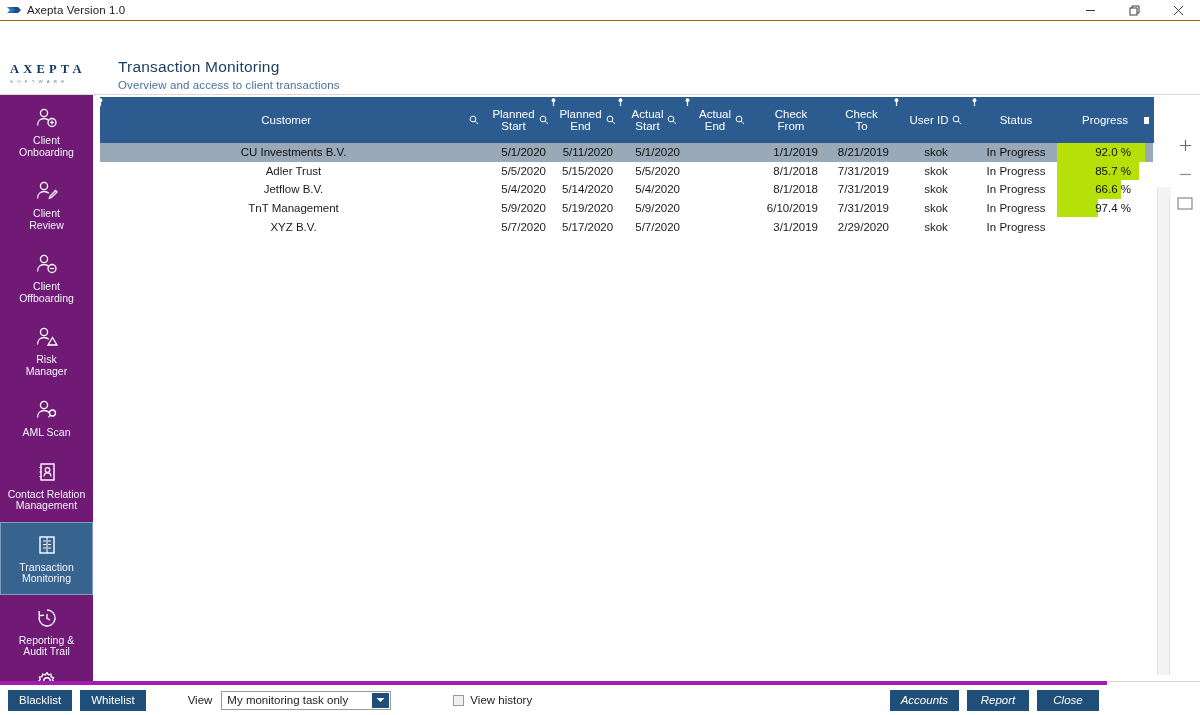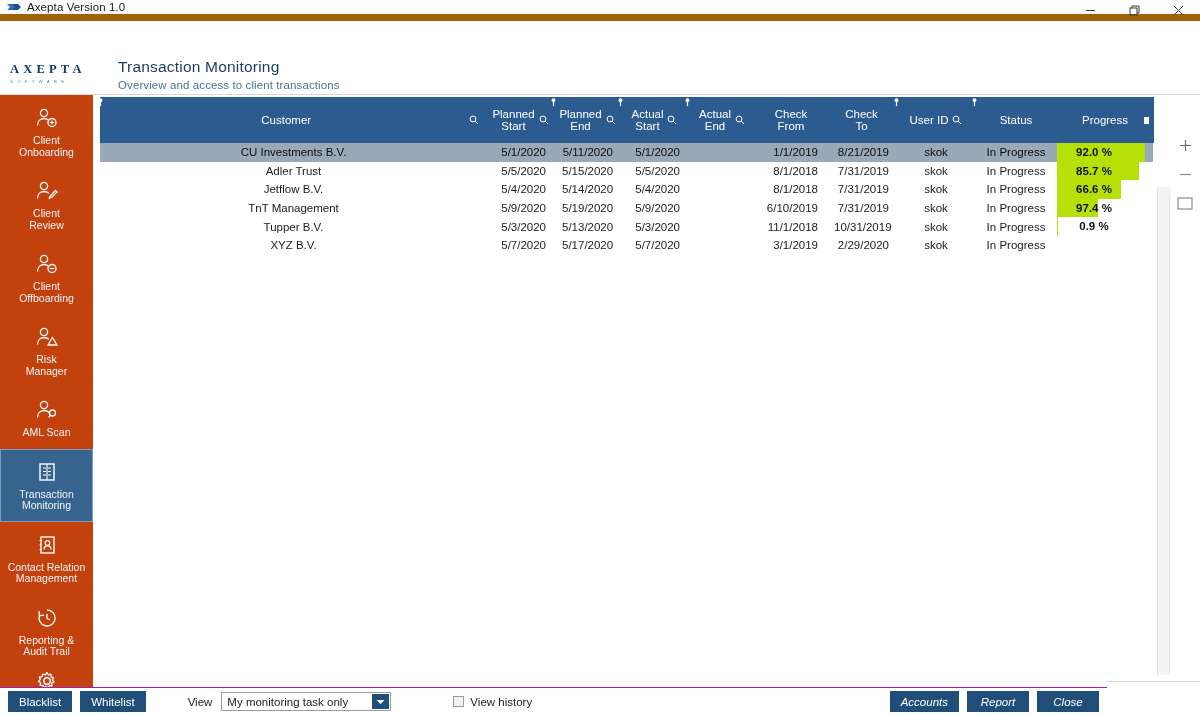--- a/index.html
+++ b/index.html
@@ -7,21 +7,21 @@
     width:1200px; height:715px; overflow:hidden;
     font-family:"Liberation Sans", sans-serif;
     background:#ffffff;
     -webkit-font-smoothing:antialiased;
   }
 
   
   .titlebar{
     height:21px; width:1200px; background:#ffffff;
     display:flex; align-items:center; position:relative;
-    border-bottom:7px solid #a16207;
+    border-bottom:1px solid #a16207;
   }
   .tb-icon{ width:16px; height:14px; margin-left:6px; position:relative; }
   .tb-icon svg{ display:block; }
   .tb-title{ font-size:11.5px; color:#1a1a1a; margin-left:5px; letter-spacing:.1px;}
   .tb-controls{ position:absolute; right:0; top:0; height:21px; display:flex; }
   .tb-btn{
     width:44px; height:21px; display:flex; align-items:center; justify-content:center;
     font-size:12px; color:#3a3a3a;
   }
   .tb-btn svg{display:block;}
@@ -47,21 +47,21 @@
   .page-sub{
     position:absolute; left:118px; top:58px;
     font-size:11.5px; color:#4c7299; letter-spacing:.1px;
   }
 
   
   .body-wrap{ display:flex; width:1200px; height:620px; }
 
   
   .sidebar{
-    width:93px; background:#c2410c; color:#ffffff; position:relative;
+    width:93px; background:#701a75; color:#ffffff; position:relative;
     flex:0 0 93px; height:620px;
   }
   .nav-item{
     padding:10px 2px 9px; text-align:center; cursor:default;
     border:1px solid transparent;
   }
   .nav-item.active{ background:#37638f; border:1px solid #7c9dc0; }
   .nav-icon{ height:24px; display:flex; align-items:center; justify-content:center; margin-bottom:5px;}
   .nav-icon svg{ display:block; }
   .nav-label{ font-size:10.5px; line-height:11.5px; color:#f2f5f8; }
@@ -110,43 +110,43 @@
   tbody tr.selected td{ color:#0d0d0d; }
   td.num{ text-align:right; }
   td.center{ text-align:center; }
   td.left{ text-align:center; }
   td.prog{ padding:0; position:relative; }
   .prog-wrap{ position:relative; height:18.6px; }
   .prog-fill{
     position:absolute; left:0; top:0; bottom:0; background:#b5e008;
   }
   .prog-txt{
-    position:relative; display:block; text-align:center; padding-right:22px;
-    line-height:18.6px; font-size:11.5px; color:#111;font-weight:bold;
+    position:relative; display:block; text-align:right; padding-right:22px;
+    line-height:18.6px; font-size:11.5px; color:#111;
   }
 
   
   .vscroll{
     position:absolute; right:30px; top:92px; width:13px; height:488px;
     background:#f4f4f4; border-left:1px solid #e2e2e2; border-right:1px solid #e2e2e2;
   }
   .vscroll-thumb{
     position:absolute; left:0; top:0; width:13px; height:10px; background:#f4f4f4;
   }
   .zoomtools{
     position:absolute; right:2px; top:40px; width:26px;
     display:flex; flex-direction:column; align-items:center; gap:9px;
   }
   .ztool{ width:20px; height:20px; display:flex; align-items:center; justify-content:center; }
   .ztool svg{display:block;}
 
   
   .footer{
-    position:absolute; left:0; bottom:0; width:1107px; height:28px;
-    background:#ffffff; border-top:1px solid #a21caf;
+    position:absolute; left:0; bottom:0; width:1107px; height:34px;
+    background:#ffffff; border-top:4px solid #a21caf;
     display:flex; align-items:center; padding:0 8px;
   }
   .btn{
     background:#1f4e79; color:#ffffff; font-size:11.5px;
     border:1px solid #1f4e79; height:21px; min-width:62px; padding:0 10px;
     display:inline-flex; align-items:center; justify-content:center; cursor:default;
   }
   .btn + .btn{ margin-left:8px; }
   .view-label{ font-size:11.5px; color:#1b1b1b; margin-left:42px; margin-right:9px; }
   .select-wrap{
@@ -278,44 +278,44 @@
           <path d="M2.5 18.5 C2.5 13.5 6 11.5 9 11.5 C11.2 11.5 13.3 12.5 14.5 14.2" fill="none" stroke="#fff" stroke-width="1.3"></path>
           <circle cx="17.5" cy="14" r="3" fill="none" stroke="#fff" stroke-width="1.3"></circle>
           <path d="M15.4 16.2 L13.6 18.4" stroke="#fff" stroke-width="1.3"></path>
         </svg>
       </div>
       <div class="nav-label">
         <span>AML Scan</span>
       </div>
     </div>
 
-    <div class="nav-item active">
-      <div class="nav-icon">
-        <svg width="22" height="22" viewBox="0 0 22 22">
-          <rect x="4" y="3" width="14" height="16" fill="none" stroke="#fff" stroke-width="1.4"></rect>
-          <path d="M11 3 V19" stroke="#fff" stroke-width="1.1"></path>
-          <path d="M7 7 H10 M12 7 H15 M7 10.5 H10 M12 10.5 H15 M7 14 H10 M12 14 H15" stroke="#fff" stroke-width="1"></path>
-        </svg>
-      </div>
-      <div class="nav-label">
-        <span>Transaction</span><br><span>Monitoring</span>
-      </div>
-    </div>
-
     <div class="nav-item">
       <div class="nav-icon">
         <svg width="22" height="22" viewBox="0 0 22 22">
           <rect x="5" y="3" width="13" height="16" fill="none" stroke="#fff" stroke-width="1.4"></rect>
           <path d="M3.5 6.5 H5.5 M3.5 11 H5.5 M3.5 15.5 H5.5" stroke="#fff" stroke-width="1.2"></path>
           <circle cx="11.5" cy="9" r="2.3" fill="none" stroke="#fff" stroke-width="1.2"></circle>
           <path d="M8 15.5 C8 12.8 9.6 11.8 11.5 11.8 C13.4 11.8 15 12.8 15 15.5" fill="none" stroke="#fff" stroke-width="1.2"></path>
         </svg>
       </div>
       <div class="nav-label">
         <span>Contact Relation</span><br><span>Management</span>
+      </div>
+    </div>
+
+    <div class="nav-item active">
+      <div class="nav-icon">
+        <svg width="22" height="22" viewBox="0 0 22 22">
+          <rect x="4" y="3" width="14" height="16" fill="none" stroke="#fff" stroke-width="1.4"></rect>
+          <path d="M11 3 V19" stroke="#fff" stroke-width="1.1"></path>
+          <path d="M7 7 H10 M12 7 H15 M7 10.5 H10 M12 10.5 H15 M7 14 H10 M12 14 H15" stroke="#fff" stroke-width="1"></path>
+        </svg>
+      </div>
+      <div class="nav-label">
+        <span>Transaction</span><br><span>Monitoring</span>
       </div>
     </div>
 
     <div class="nav-item">
       <div class="nav-icon">
         <svg width="22" height="22" viewBox="0 0 22 22">
           <path d="M11 3 A8 8 0 1 1 3.6 8.2" fill="none" stroke="#fff" stroke-width="1.4"></path>
           <path d="M3 4 L3.4 8.6 L8 8.2" fill="none" stroke="#fff" stroke-width="1.4"></path>
           <path d="M11 7 V11.3 L14 13" fill="none" stroke="#fff" stroke-width="1.3"></path>
         </svg>
@@ -563,37 +563,20 @@
               <td class="center">skok</td>
               <td class="center">In Progress</td>
               <td class="prog">
                 <div class="prog-wrap">
                   <div class="prog-fill" style="width: 42.8%; background: rgb(181, 224, 8);"></div>
                   <span class="prog-txt">97.4 %</span>
                 </div>
               </td>
             </tr>
             <tr>
-              <td class="left">Tupper B.V.</td>
-              <td class="num">5/3/2020</td>
-              <td class="num">5/13/2020</td>
-              <td class="num">5/3/2020</td>
-              <td class="num"></td>
-              <td class="num">11/1/2018</td>
-              <td class="num">10/31/2019</td>
-              <td class="center">skok</td>
-              <td class="center">In Progress</td>
-              <td class="prog">
-                <div class="prog-wrap">
-                  <div class="prog-fill" style="width: 0.9%; background: rgb(181, 224, 8);"></div>
-                  <span class="prog-txt">0.9 %</span>
-                </div>
-              </td>
-            </tr>
-            <tr>
               <td class="left">XYZ B.V.</td>
               <td class="num">5/7/2020</td>
               <td class="num">5/17/2020</td>
               <td class="num">5/7/2020</td>
               <td class="num"></td>
               <td class="num">3/1/2019</td>
               <td class="num">2/29/2020</td>
               <td class="center">skok</td>
               <td class="center">In Progress</td>
               <td class="prog">

